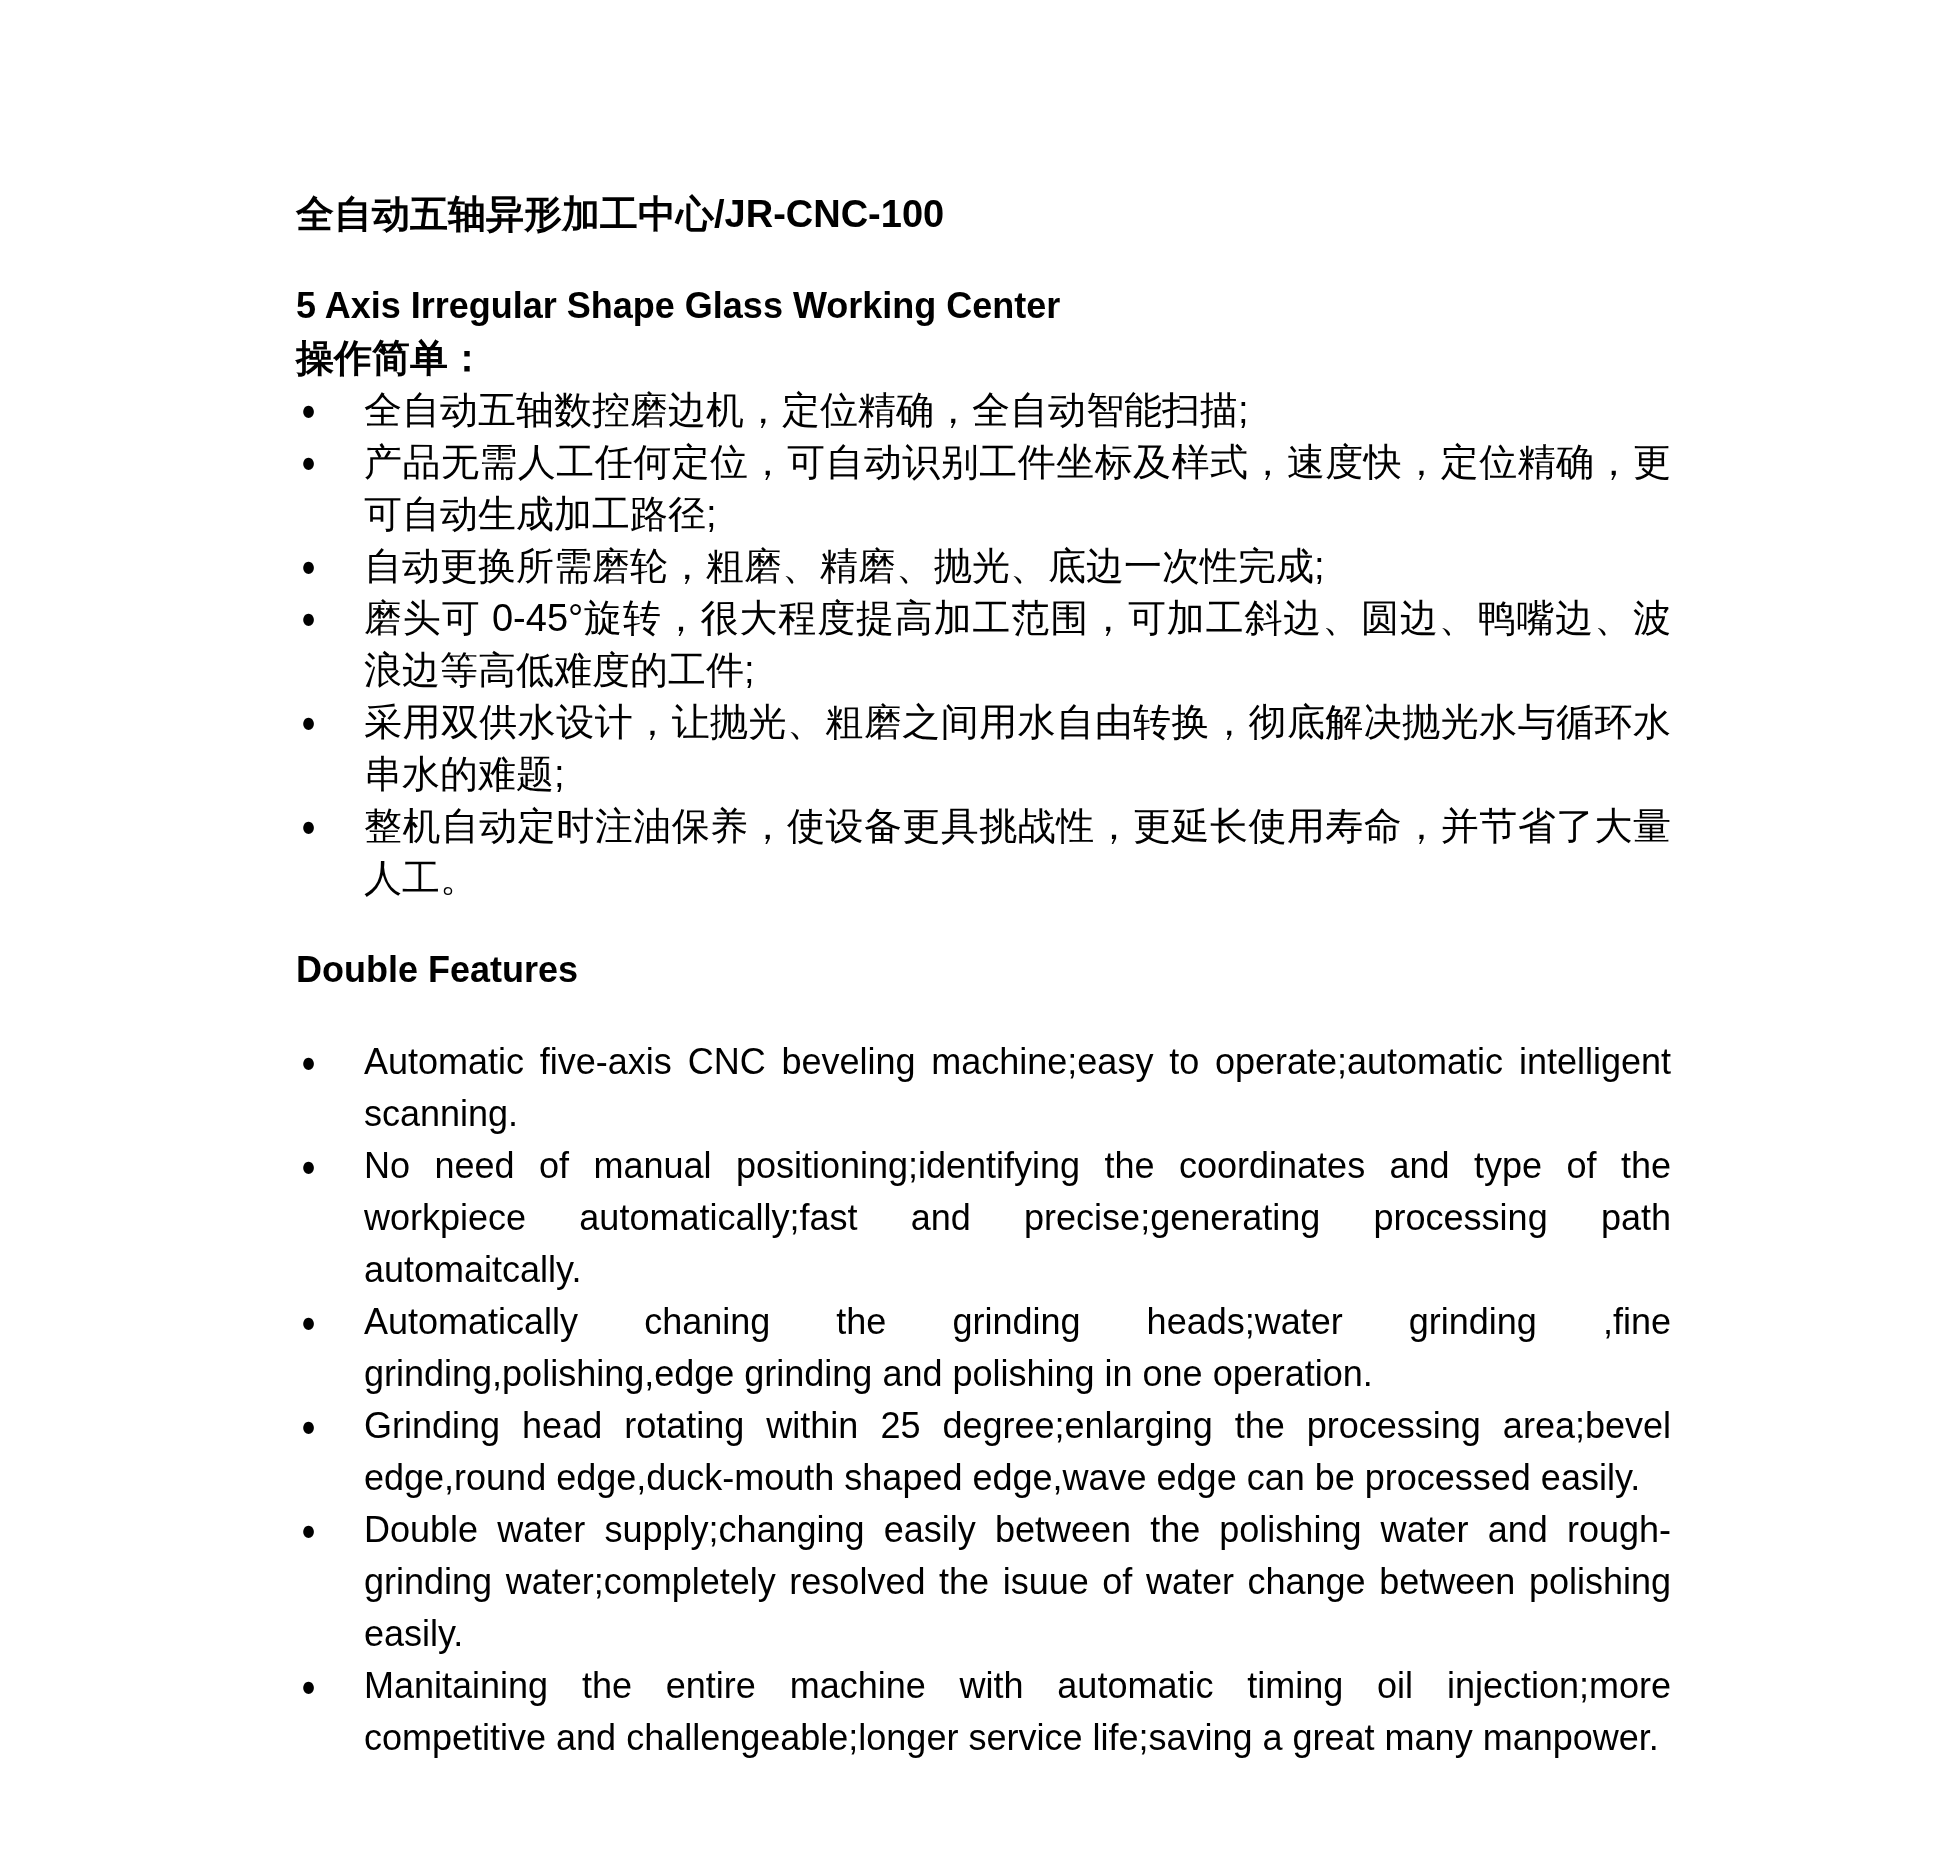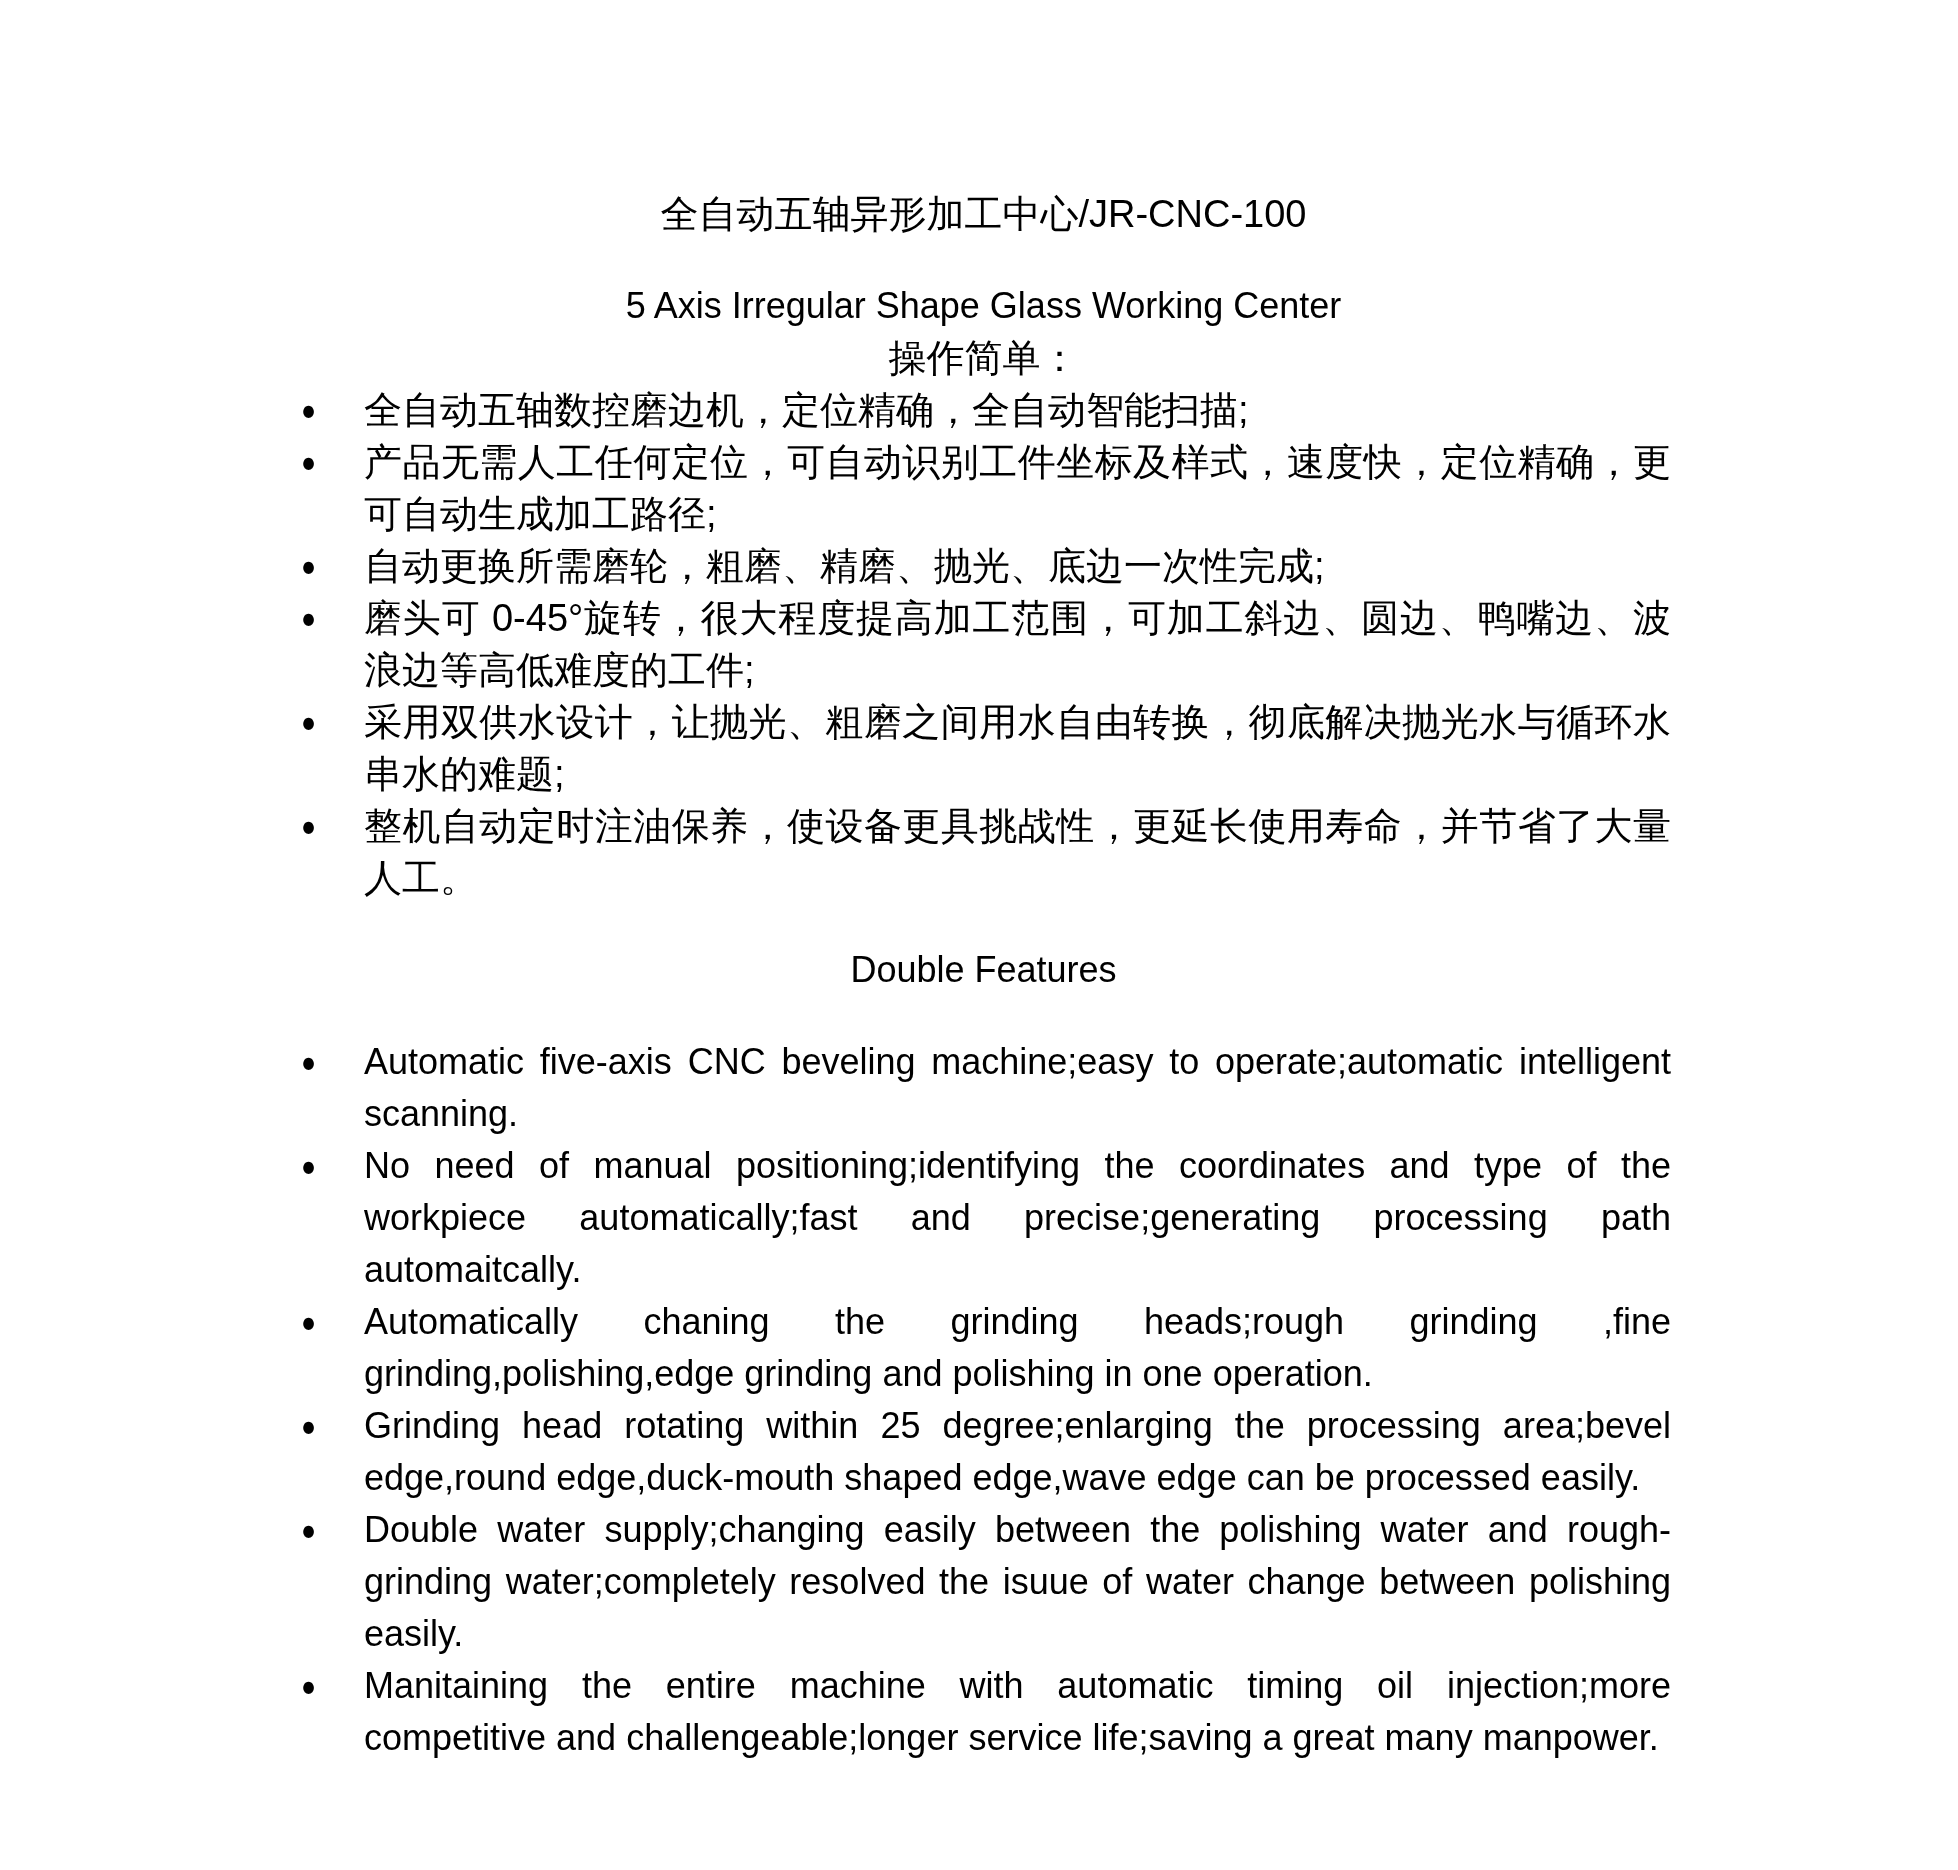--- a/index.html
+++ b/index.html
@@ -19,21 +19,21 @@
   }
   .cn {
     font-family: "Liberation Sans", "DejaVu Serif", serif;
     font-size: 38px;
   }
   .en {
     font-family: "Liberation Sans", sans-serif;
     font-size: 36px;
     margin-top: 40px;
   }
-  h1, h2, h3 { font-weight: normal; text-align: center; }
+  h1, h2, h3 { font-weight: bold; }
   .line { line-height: 52px; }
   ul.bullets {
     list-style: none;
   }
   ul.bullets li {
     position: relative;
     padding-left: 68px;
     line-height: 52px;
     text-align: justify;
     text-align-last: left;
@@ -66,19 +66,19 @@
       <li><span class="bullet">●</span><span class="li-text">磨头可 0-45°旋转，很大程度提高加工范围，可加工斜边、圆边、鸭嘴边、波浪边等高低难度的工件;</span></li>
       <li><span class="bullet">●</span><span class="li-text">采用双供水设计，让抛光、粗磨之间用水自由转换，彻底解决抛光水与循环水串水的难题;</span></li>
       <li><span class="bullet">●</span><span class="li-text">整机自动定时注油保养，使设备更具挑战性，更延长使用寿命，并节省了大量人工。</span></li>
     </ul>
 
   <h3 class="en line">Double Features</h3>
 
   <ul class="bullets en">
       <li><span class="bullet">●</span><span class="li-text">Automatic five-axis CNC beveling machine;easy to operate;automatic intelligent scanning.</span></li>
       <li><span class="bullet">●</span><span class="li-text">No need of manual positioning;identifying the coordinates and type of the workpiece automatically;fast and precise;generating processing path automaitcally.</span></li>
-      <li><span class="bullet">●</span><span class="li-text">Automatically chaning the grinding heads;rough grinding ,fine grinding,polishing,edge grinding and polishing in one operation.</span></li>
+      <li><span class="bullet">●</span><span class="li-text">Automatically chaning the grinding heads;water grinding ,fine grinding,polishing,edge grinding and polishing in one operation.</span></li>
       <li><span class="bullet">●</span><span class="li-text">Grinding head rotating within 25 degree;enlarging the processing area;bevel edge,round edge,duck-mouth shaped edge,wave edge can be processed easily.</span></li>
       <li><span class="bullet">●</span><span class="li-text">Double water supply;changing easily between the polishing water and rough-grinding water;completely resolved the isuue of water change between polishing easily.</span></li>
       <li><span class="bullet">●</span><span class="li-text">Manitaining the entire machine with automatic timing oil injection;more competitive and challengeable;longer service life;saving a great many manpower.</span></li>
     </ul>
 </div>
 
 
 </body></html>

